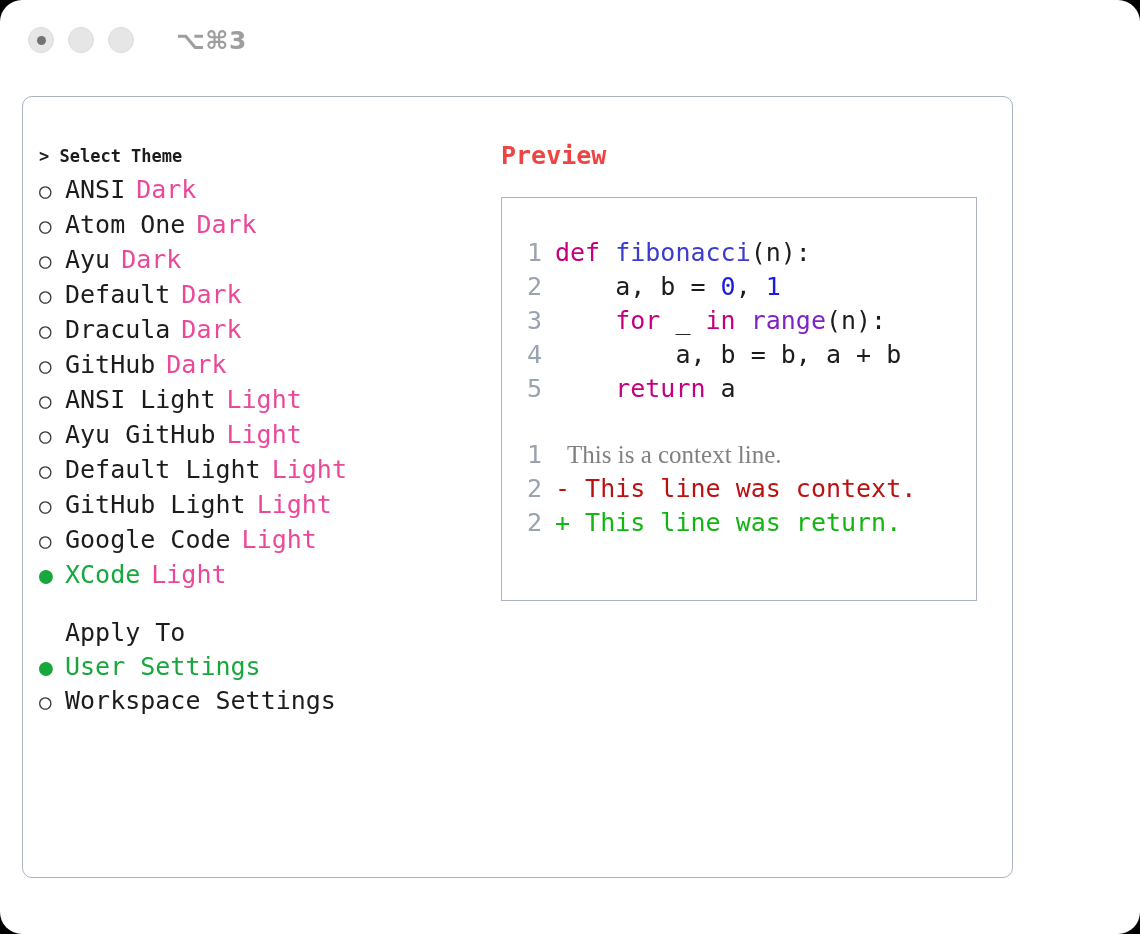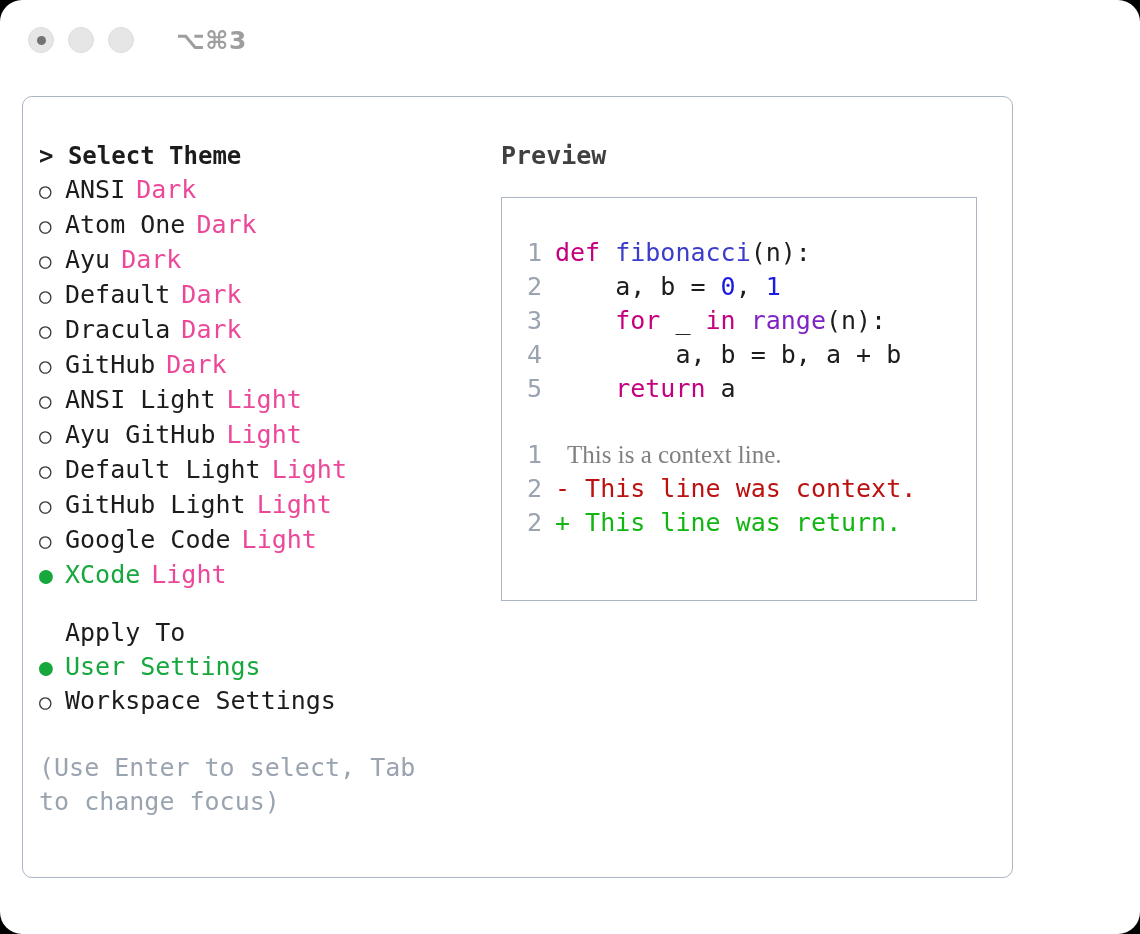--- a/index.html
+++ b/index.html
@@ -76,21 +76,21 @@
   }
 
   
   #theme-column {
     position: absolute;
     left: 16px;
     top: 42px;
     width: 450px;
   }
   .section-heading {
-    font-size: 24px;
+    font-size: 17px;
     font-weight: bold;
     color: #1c1c1c;
     line-height: 34px;
     white-space: pre;
   }
   .theme-row {
     display: flex;
     align-items: baseline;
     line-height: 34px;
     font-size: 25px;
@@ -139,21 +139,21 @@
   
   #preview-column {
     position: absolute;
     left: 478px;
     top: 42px;
     width: 490px;
   }
   #preview-heading {
     font-size: 25px;
     font-weight: bold;
-    color: #404040;
+    color: #ef4444;
     line-height: 34px;
   }
   #preview-box {
     margin-top: 24px;
     width: 476px;
     height: 404px;
     border: 1.6px solid #aab4c2;
     box-sizing: border-box;
     background: #ffffff;
     padding: 38px 0 0 0;
@@ -228,21 +228,20 @@
         </div>
 
       <div id="apply-section">
         <div class="apply-heading">Apply To</div>
         <div id="apply-list">
             <div class="theme-row selected"><span class="radio-glyph">●</span><span class="theme-name">User Settings</span></div>
             <div class="theme-row"><span class="radio-glyph">○</span><span class="theme-name">Workspace Settings</span></div>
           </div>
       </div>
 
-      <div id="hint-text">(Use Enter to select, Tab to change focus)</div>
     </div>
 
     <div id="preview-column">
       <div id="preview-heading">Preview</div>
       <div id="preview-box">
         <div id="code-block">
             <div class="code-line"><span class="line-number">1</span><span class="code-text"><span class="tok-keyword">def </span><span class="tok-function">fibonacci</span><span class="tok-plain">(n):</span></span></div>
             <div class="code-line"><span class="line-number">2</span><span class="code-text"><span class="tok-plain">    a, b = </span><span class="tok-number">0</span><span class="tok-plain">, </span><span class="tok-number">1</span></span></div>
             <div class="code-line"><span class="line-number">3</span><span class="code-text"><span class="tok-plain">    </span><span class="tok-keyword">for</span><span class="tok-plain"> _ </span><span class="tok-keyword">in</span><span class="tok-plain"> </span><span class="tok-builtin">range</span><span class="tok-plain">(n):</span></span></div>
             <div class="code-line"><span class="line-number">4</span><span class="code-text"><span class="tok-plain">        a, b = b, a + b</span></span></div>

